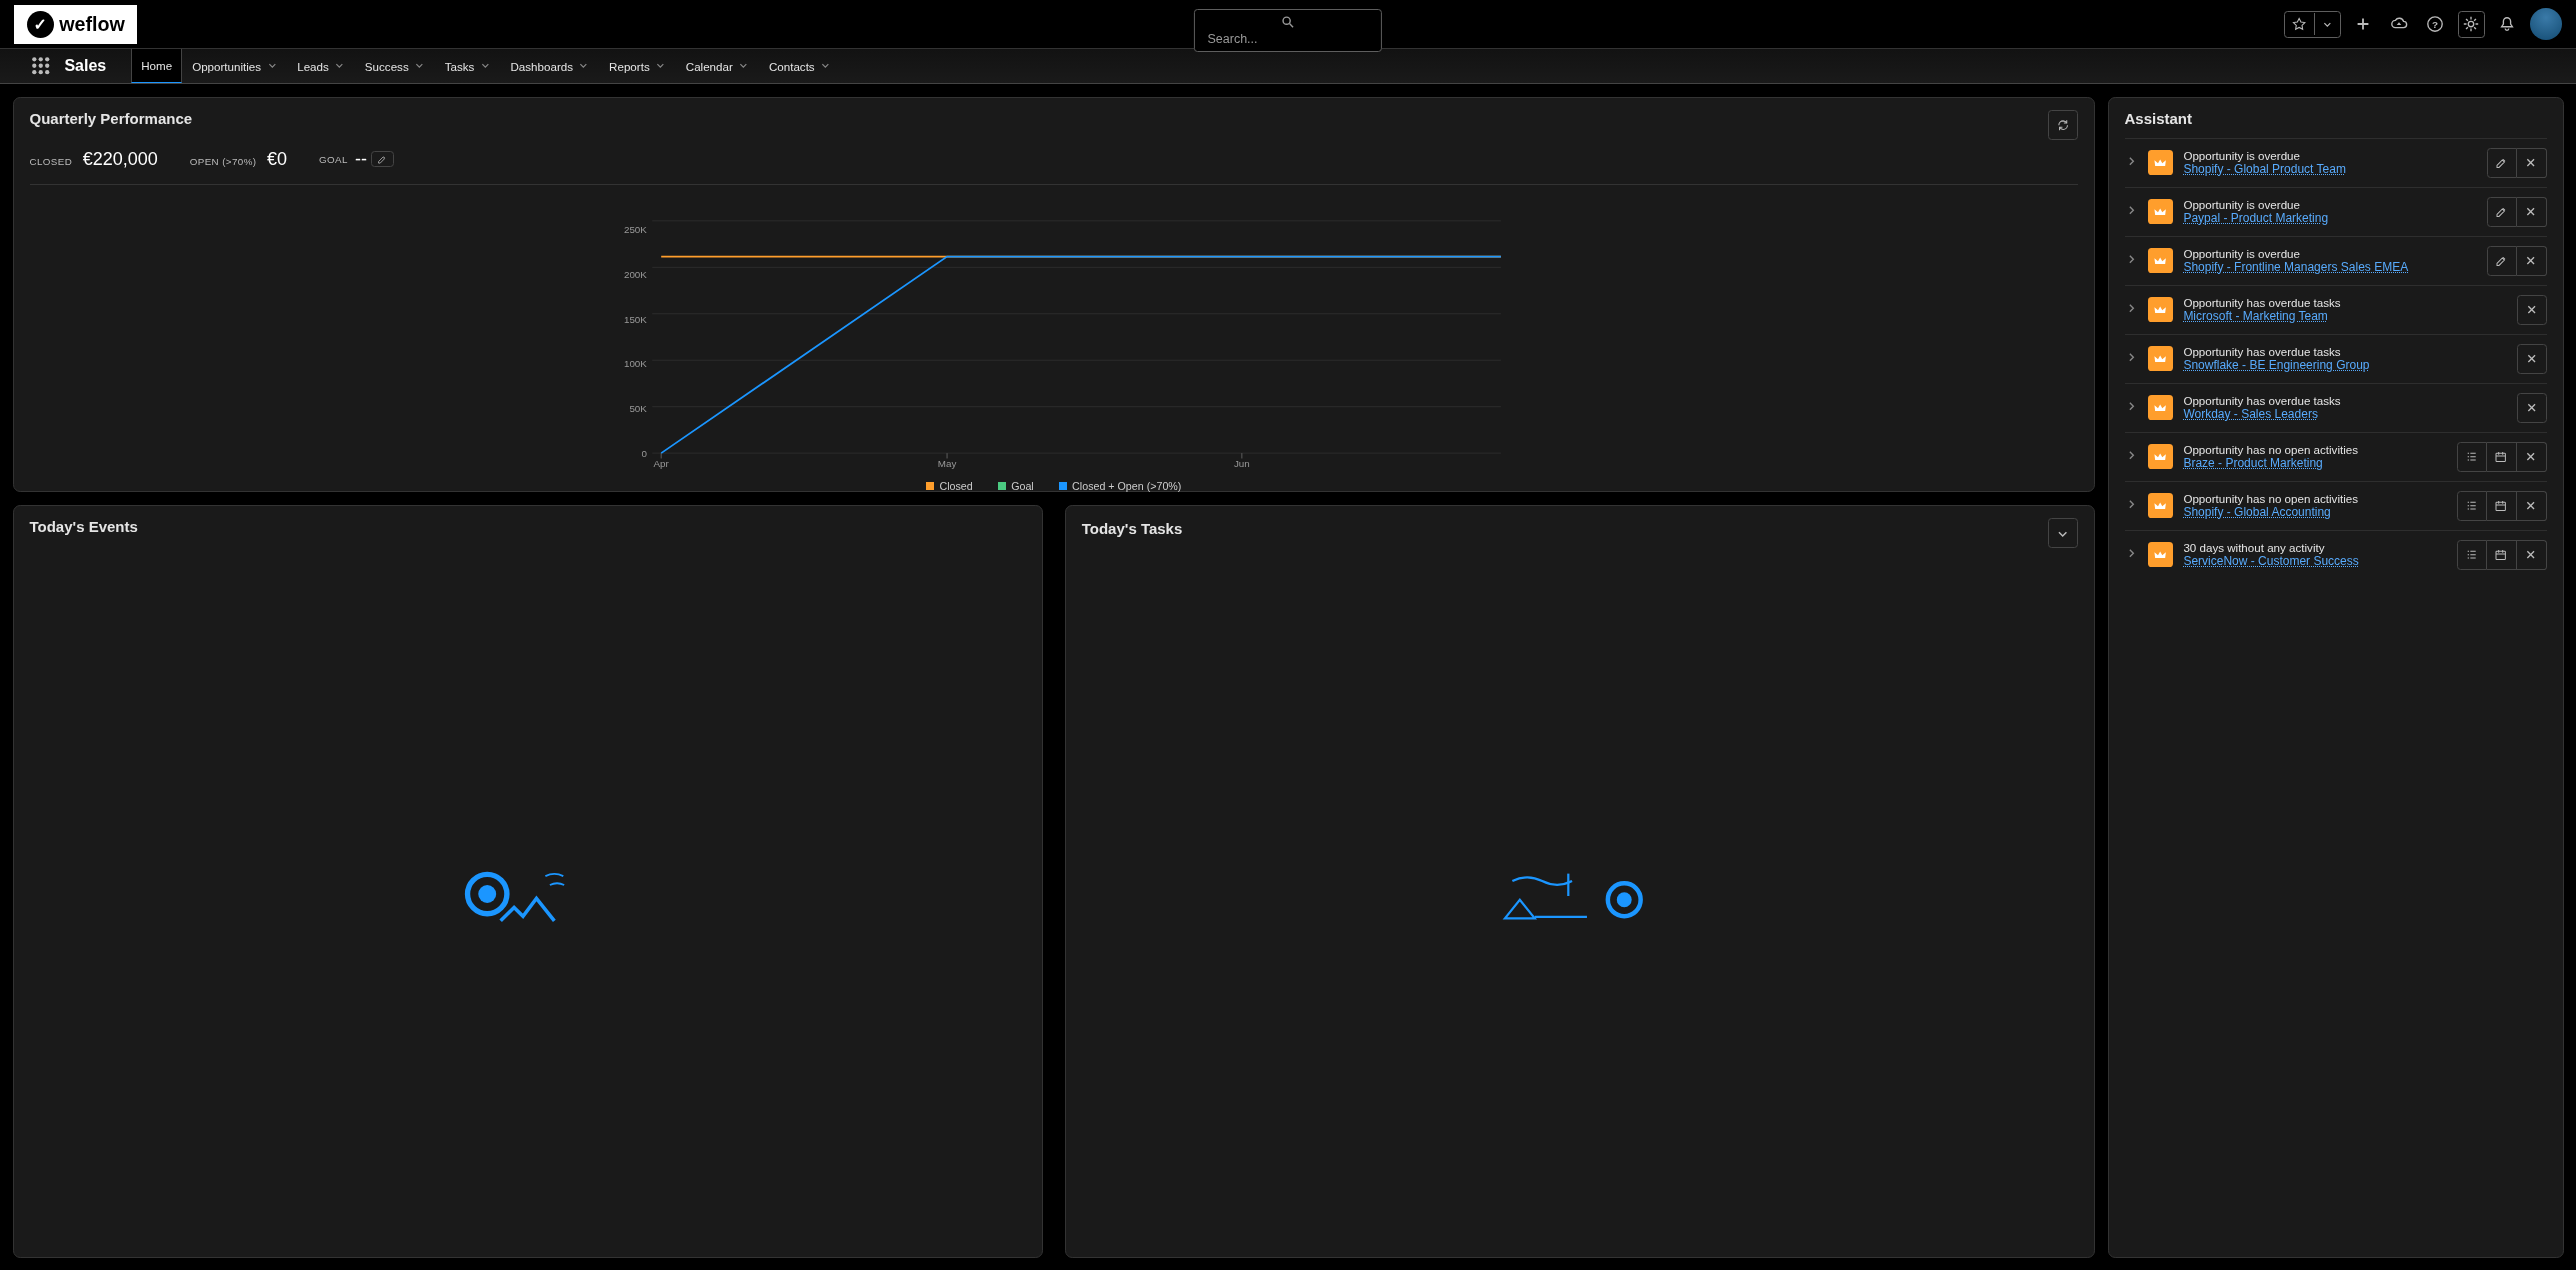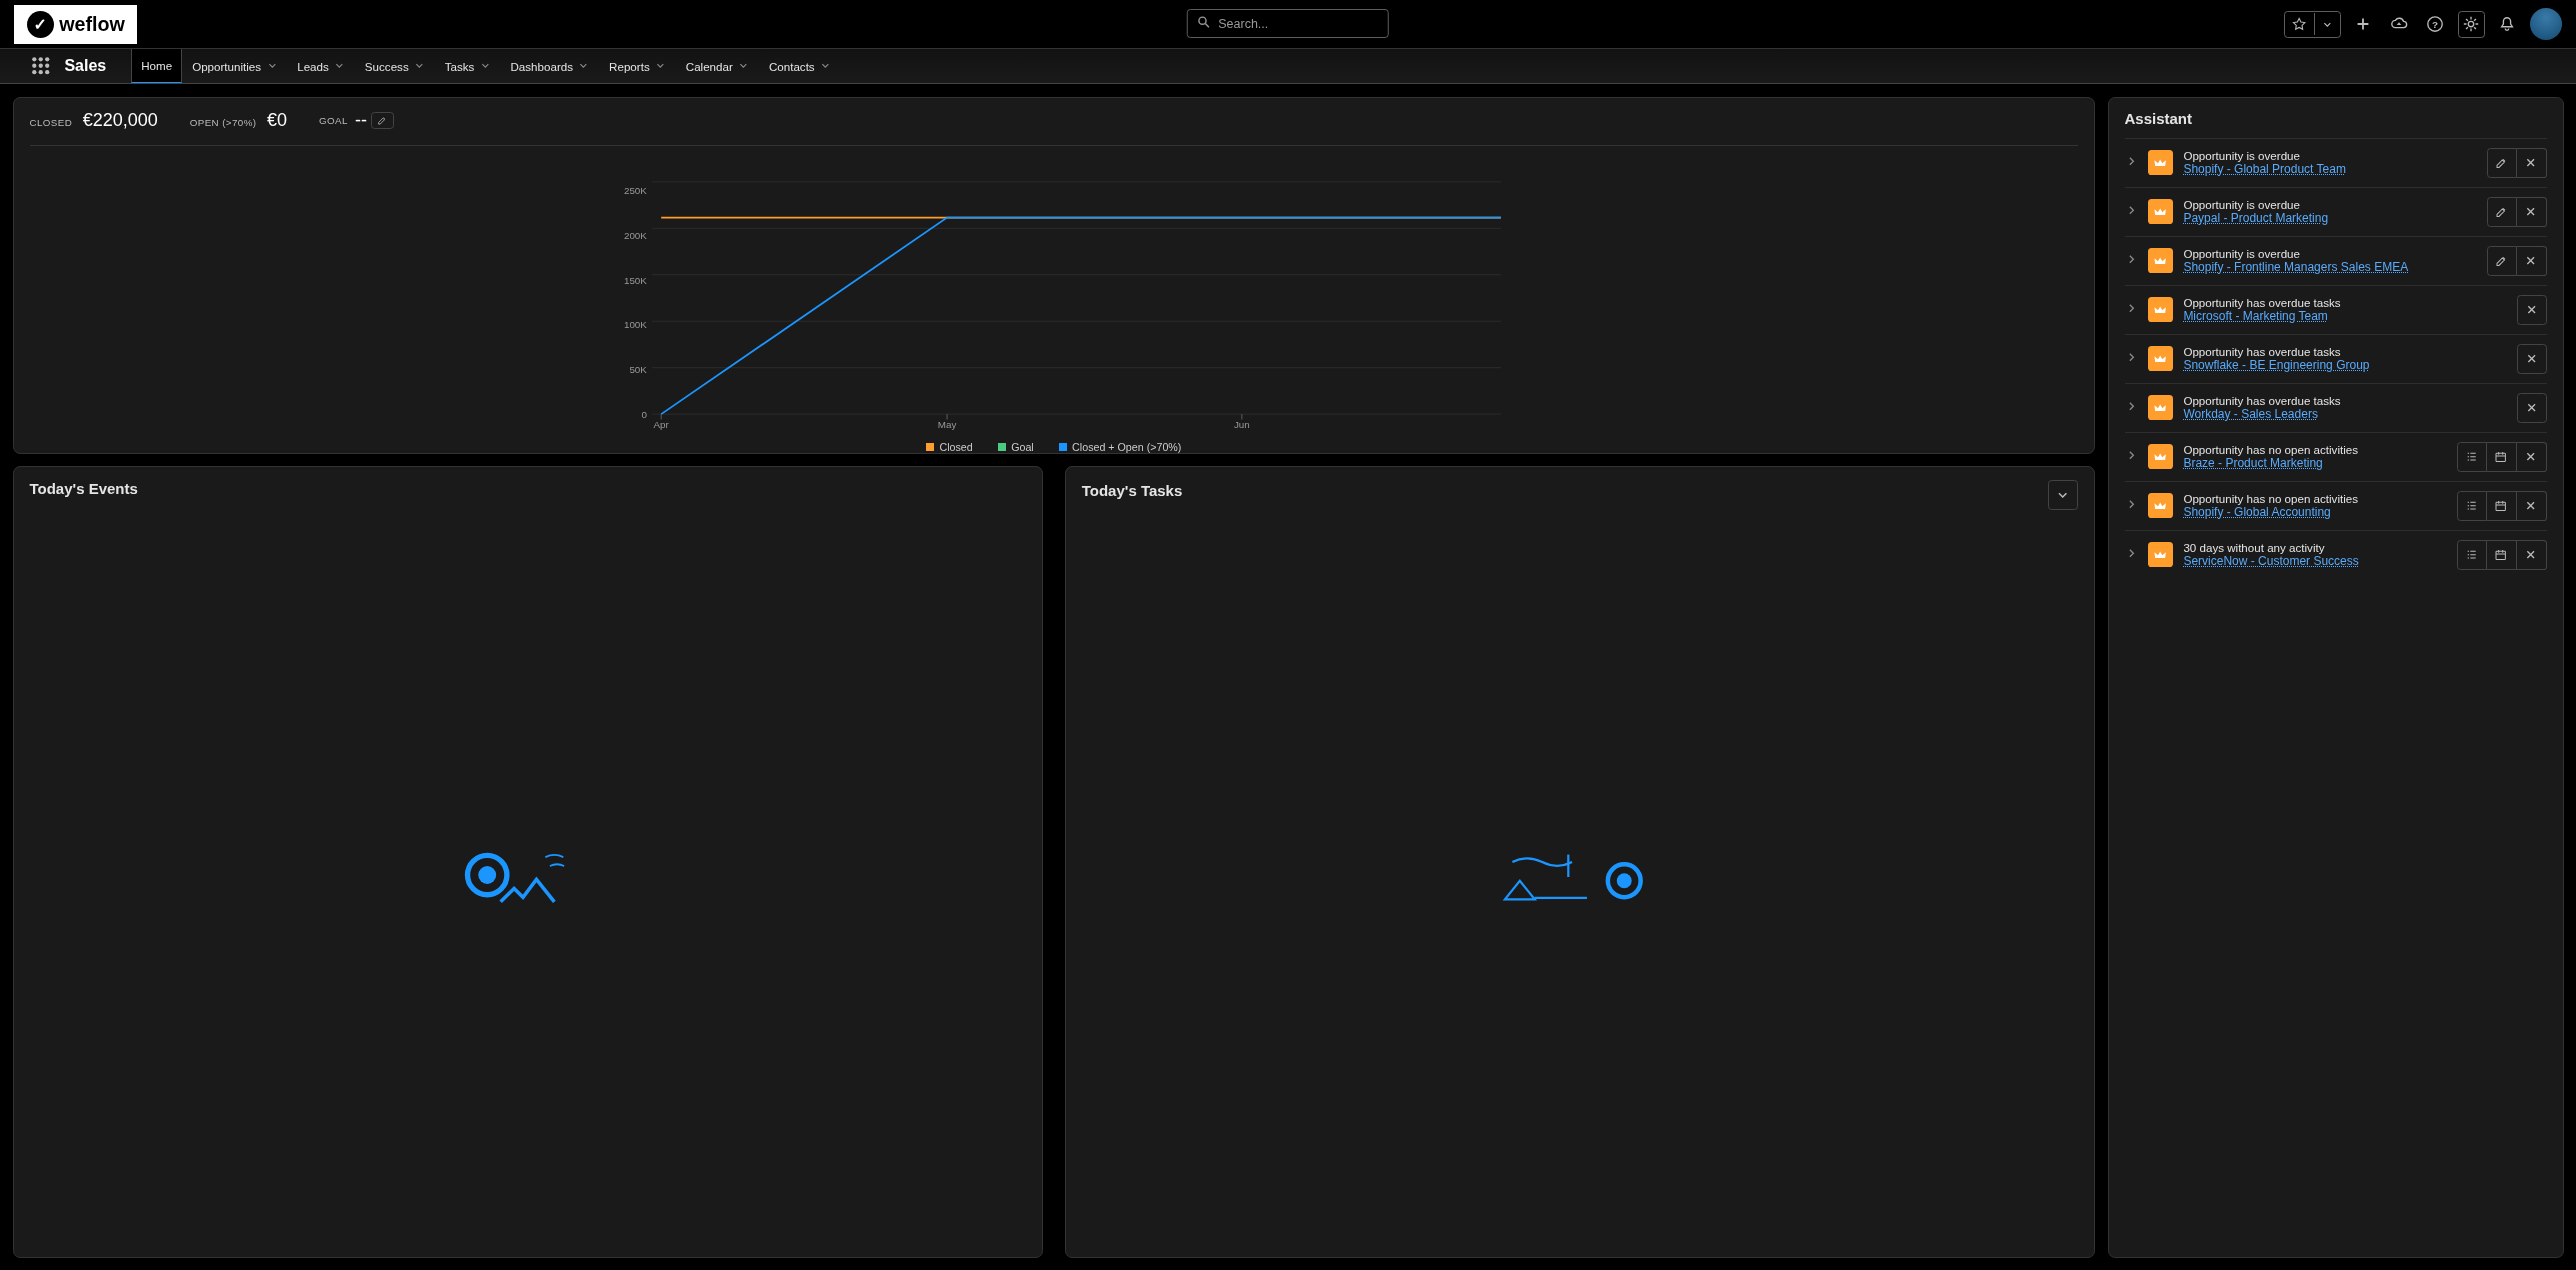--- a/index.html
+++ b/index.html
@@ -45,20 +45,21 @@
       top: 9px;
     }
     .search-box {
       display: flex;
       align-items: center;
       border: 0.9px solid #5e5e5e;
       border-radius: 3.6px;
       padding: 5.4px 9px;
       width: 100%;
       background: #000;
+      flex-direction: column;
     }
     .search-box input {
       background: transparent;
       border: none;
       outline: none;
       color: #e5e5e5;
       font-size: 12.5px;
       width: 100%;
       margin-left: 7.2px;
     }
@@ -385,20 +386,28 @@
         <span><svg viewBox="0 0 18 18" width="10.7" height="10.7" class="nav-chev">
             <use href="#i-chev-down"></use>
           </svg></span>
       </div>
     </div>
 </div>
 
 <div class="content">
   <div class="left">
     <div class="card">
+      <div class="perf-head">
+        <div class="perf-title">Quarterly Performance</div>
+        <div class="refresh-btn">
+            <svg viewBox="0 0 20 20" width="14.3" height="14.3" style="color:#bbb">
+              <use href="#i-refresh"></use>
+            </svg>
+          </div>
+      </div>
       <div class="metrics-row">
         <div>
           <span class="metric-label">CLOSED</span>
           <span class="metric-val">€220,000</span>
         </div>
         <div>
           <span class="metric-label">OPEN (&gt;70%)</span>
           <span class="metric-val">€0</span>
         </div>
         <div style="display:flex;align-items:center">

